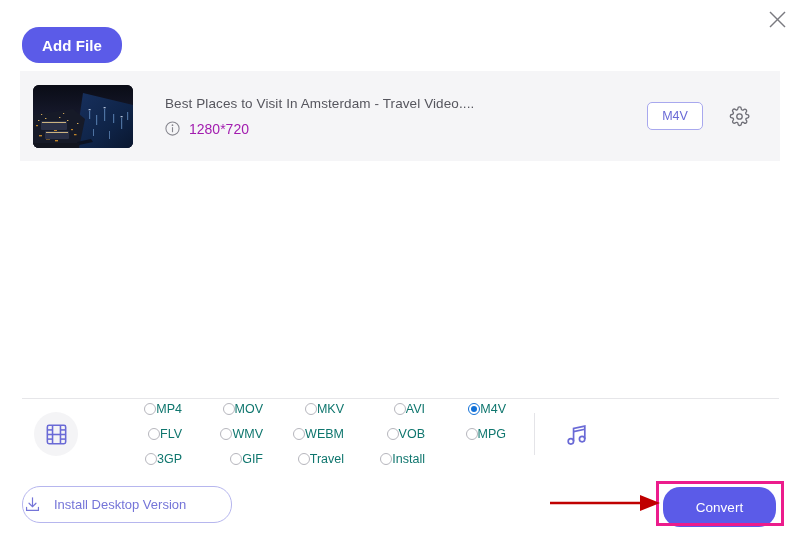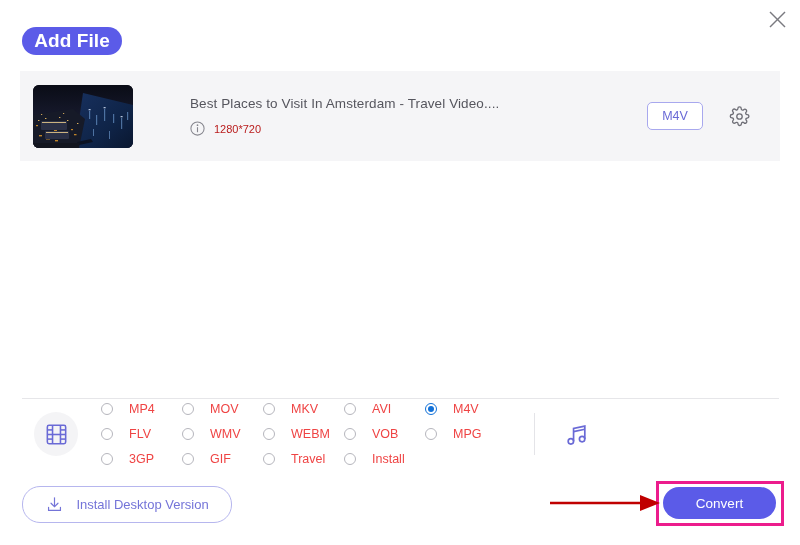--- a/index.html
+++ b/index.html
@@ -30,26 +30,26 @@
     cursor: pointer;
   }
   .close-btn svg { display: block; }
 
   
   .add-file {
     position: absolute;
     left: 22px;
     top: 27px;
     width: 100px;
-    height: 28px;
+    height: 36px;
     border: none;
     border-radius: 17px;
     background: #5b5be8;
     color: #ffffff;
-    font-size: 19px;
+    font-size: 15px;
     font-weight: bold;
     font-family: "Liberation Sans", sans-serif;
     cursor: pointer;
     letter-spacing: .1px;
   }
 
   
   .file-row {
     position: absolute;
     left: 20px;
@@ -66,41 +66,41 @@
     margin-left: 13px;
     border-radius: 6px;
     overflow: hidden;
     position: relative;
     background: #0b0d18;
     flex: 0 0 auto;
   }
   .thumb svg { display: block; width: 100%; height: 100%; }
 
   .file-meta {
-    margin-left: 57px;
+    margin-left: 32px;
     flex: 1 1 auto;
     min-width: 0;
   }
   .file-title {
     font-size: 13.5px;
     color: #56565e;
     white-space: nowrap;
     overflow: hidden;
     text-overflow: ellipsis;
     letter-spacing: .1px;
   }
   .file-sub {
     margin-top: 10px;
     display: flex;
     align-items: center;
     gap: 9px;
   }
   .file-res {
-    font-size: 11px;
-    color: #b91c1c;
+    font-size: 14px;
+    color: #a21caf;
   }
   .info-icon { display: block; }
 
   .format-badge {
     flex: 0 0 auto;
     width: 54px;
     height: 26px;
     border: 1px solid #a8a8ee;
     border-radius: 5px;
     background: #ffffff;
@@ -160,24 +160,25 @@
     margin-left: 23px;
     display: grid;
     grid-template-columns: repeat(5, 81px);
     grid-auto-rows: 25px;
     align-items: center;
     flex: 0 0 auto;
   }
   .radio-item {
     display: flex;
     align-items: center;
-    gap: 16px;
+    gap: 0;
     cursor: pointer;
     font-size: 12.5px;
-    color: #ef4444;
+    color: #0f766e;
+    justify-content: flex-end;
   }
   .radio-dot {
     width: 12px;
     height: 12px;
     border-radius: 50%;
     border: 1px solid #b6b6bd;
     background: #fff;
     box-sizing: border-box;
     flex: 0 0 auto;
     position: relative;
@@ -216,35 +217,34 @@
     position: absolute;
     left: 22px;
     top: 486px;
     width: 208px;
     height: 35px;
     border: 1px solid #b6b6ee;
     border-radius: 18px;
     background: #ffffff;
     display: flex;
     align-items: center;
-    justify-content: center;
     gap: 12px;
     cursor: pointer;
   }
   .install-label {
     font-size: 13px;
     color: #7474d8;
   }
 
   .convert-btn {
     position: absolute;
     left: 663px;
     top: 487px;
     width: 113px;
-    height: 32px;
+    height: 40px;
     border: none;
     border-radius: 17px;
     background: #5b5be8;
     color: #ffffff;
     font-size: 13.5px;
     font-family: "Liberation Sans", sans-serif;
     cursor: pointer;
   }
 
   

